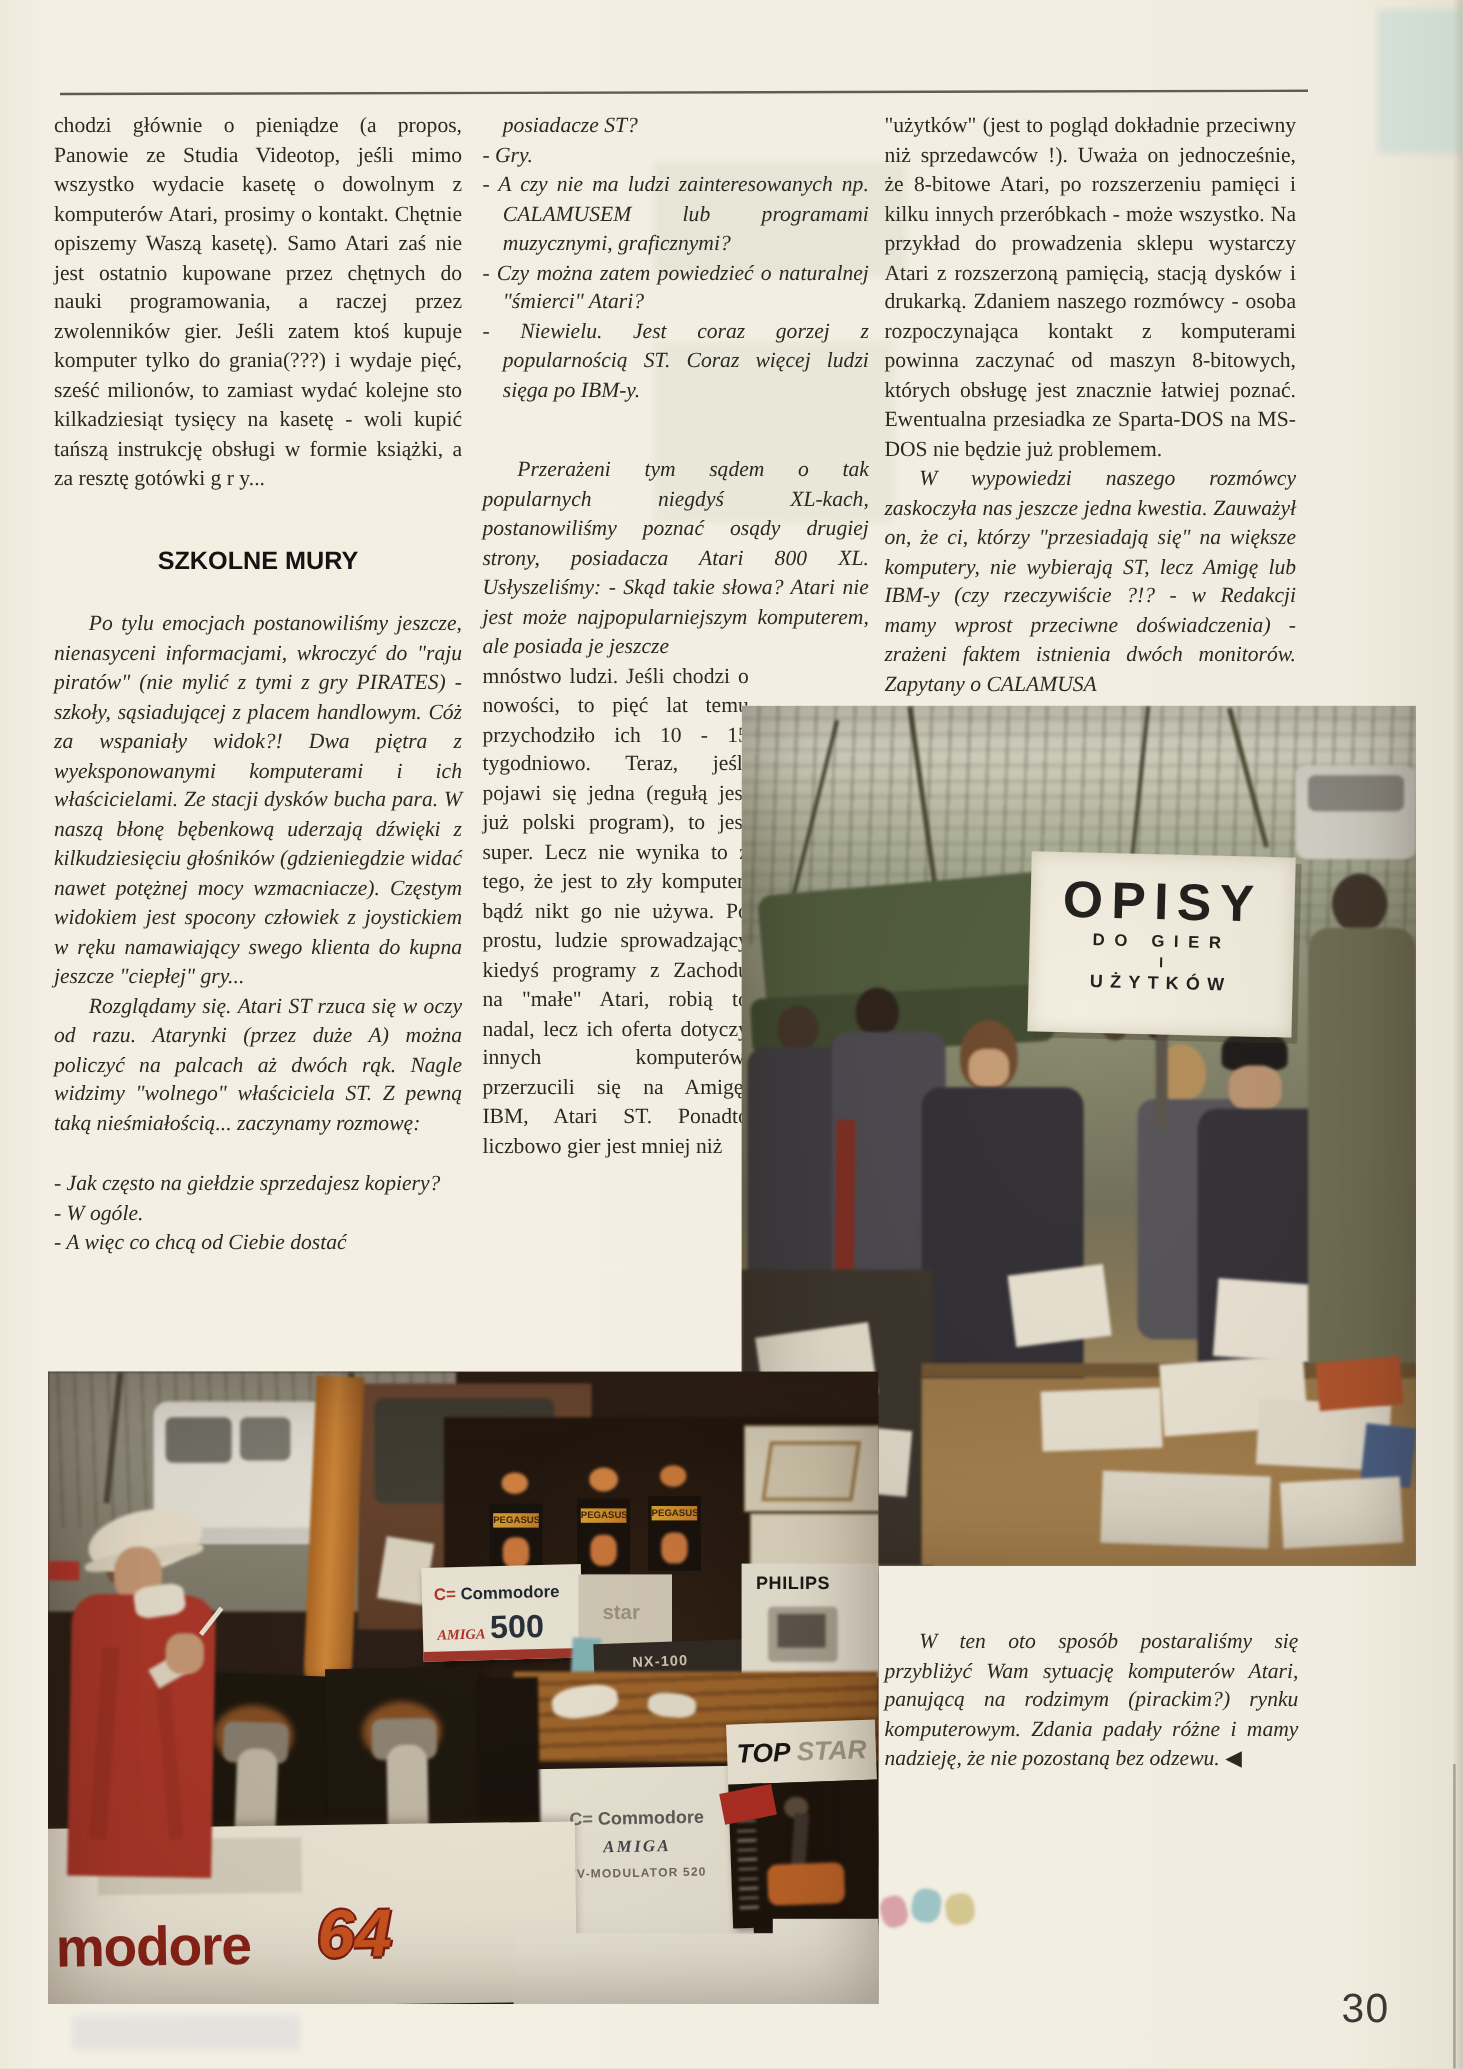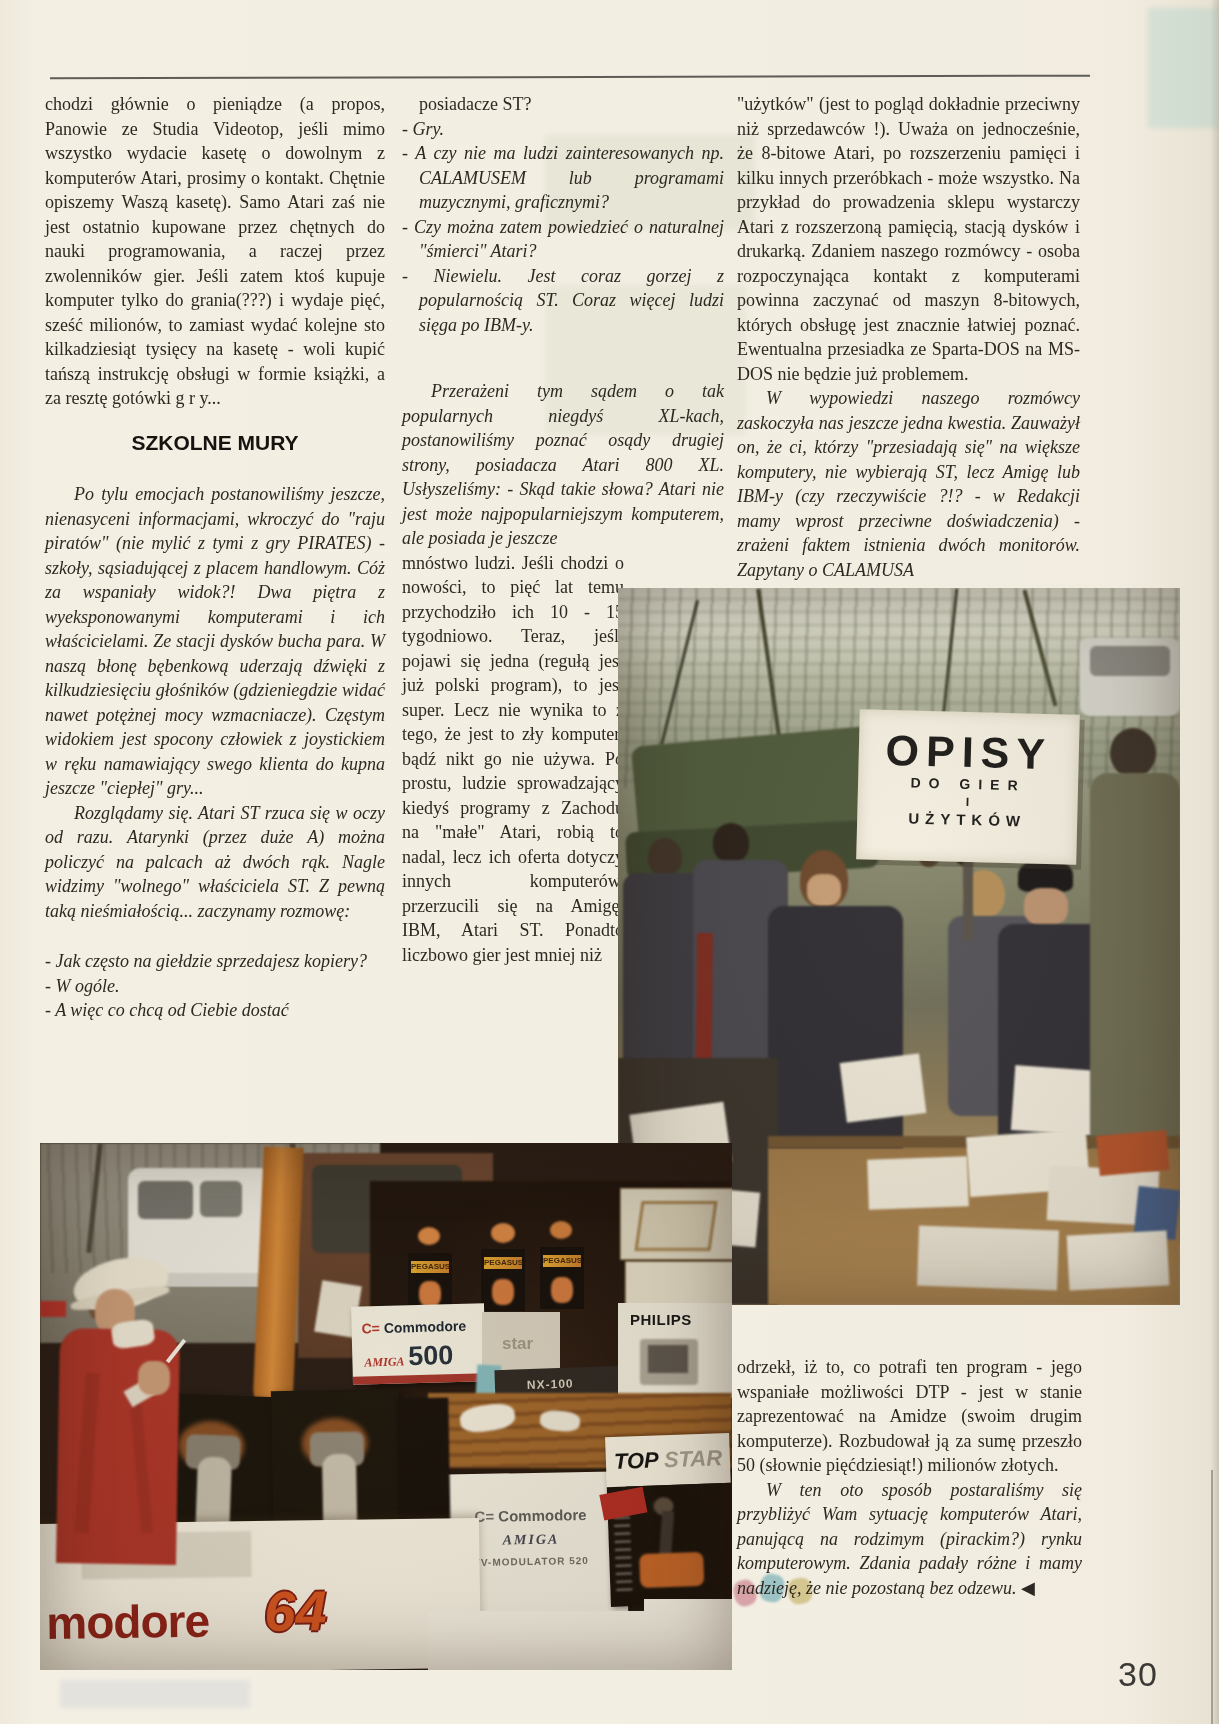--- a/index.html
+++ b/index.html
@@ -5,23 +5,23 @@
   html,body{margin:0;padding:0;background:#d8d4c6;}
   #page{position:relative;width:1219px;height:1724px;overflow:hidden;
     background:linear-gradient(90deg,#eee9db 0,#f3efe3 3%,#f2eee2 60%,#f1ecdf 92%,#e7e2d3 99.3%,#c9c4b4 100%);
     font-family:"Liberation Serif","DejaVu Serif",serif;}
   .abs{position:absolute;}
   .ser{font-family:"Liberation Serif","DejaVu Serif",serif;font-size:18px;line-height:24.5px;
        text-align:justify;color:#2e2822;}
   .ser p{margin:0;}
   .ind{text-indent:29px;font-style:italic;}
   .qaitem{font-style:italic;padding-left:17px;text-indent:-17px;margin:0;}
-  .qacont{padding-left:17px;margin:0;}
+  .qacont{font-style:italic;padding-left:17px;margin:0;}
   .head{font-family:"Liberation Sans","DejaVu Sans",sans-serif;font-weight:700;font-size:21px;
-        text-align:center;color:#171310;margin:20px 0 27px;}
+        text-align:center;color:#171310;margin:45px 0 27px;}
   .photo{overflow:hidden;}
   .ov{position:absolute;inset:0;box-shadow:inset 0 0 70px rgba(45,30,15,.38);pointer-events:none;
       background:radial-gradient(ellipse at 50% 40%,rgba(210,170,110,.05),rgba(60,40,20,.12));}
   .soft{filter:blur(1.3px);}
   .soft2{filter:blur(2.6px);}
   .pagenum{font-family:"Liberation Sans","DejaVu Sans",sans-serif;font-size:34px;color:#3b3935;letter-spacing:1px;}
   .star10{clip-path:polygon(50% 0%,61% 12%,78% 5%,82% 22%,100% 26%,92% 42%,100% 58%,84% 66%,82% 84%,64% 80%,50% 100%,36% 80%,18% 84%,16% 66%,0% 58%,8% 42%,0% 26%,18% 22%,22% 5%,39% 12%);}
 </style>
 </head>
 <body>
@@ -64,21 +64,20 @@
     <p class="ind" style="margin-top:42px;">Przerażeni tym sądem o tak popularnych niegdyś XL-kach, postanowiliśmy poznać osądy drugiej strony, posiadacza Atari 800 XL. Usłyszeliśmy: - Skąd takie słowa? Atari nie jest może najpopularniejszym komputerem, ale posiada je jeszcze</p>
     <p style="width:222px;">mnóstwo ludzi. Jeśli chodzi o nowości, to pięć lat temu przychodziło ich 10 - 15 tygodniowo. Teraz, jeśli pojawi się jedna (regułą jest już polski program), to jest super. Lecz nie wynika to z tego, że jest to zły komputer, bądź nikt go nie używa. Po prostu, ludzie sprowadzający kiedyś programy z Zachodu na "małe" Atari, robią to nadal, lecz ich oferta dotyczy innych komputerów, przerzucili się na Amigę, IBM, Atari ST. Ponadto liczbowo gier jest mniej niż</p>
   </div>
 
   <div class="abs ser" style="left:737px;top:92px;width:343px;">
     <p>"użytków" (jest to pogląd dokładnie przeciwny niż sprzedawców !). Uważa on jednocześnie, że 8-bitowe Atari, po rozszerzeniu pamięci i kilku innych przeróbkach - może wszystko. Na przykład do prowadzenia sklepu wystarczy Atari z rozszerzoną pamięcią, stacją dysków i drukarką. Zdaniem naszego rozmówcy - osoba rozpoczynająca kontakt z komputerami powinna zaczynać od maszyn 8-bitowych, których obsługę jest znacznie łatwiej poznać. Ewentualna przesiadka ze Sparta-DOS na MS-DOS nie będzie już problemem.</p>
     <p class="ind">W wypowiedzi naszego rozmówcy zaskoczyła nas jeszcze jedna kwestia. Zauważył on, że ci, którzy "przesiadają się" na większe komputery, nie wybierają ST, lecz Amigę lub IBM-y (czy rzeczywiście ?!? - w Redakcji mamy wprost przeciwne doświadczenia) - zrażeni faktem istnienia dwóch monitorów. Zapytany o CALAMUSA</p>
   </div>
 
   <div class="abs ser" style="left:737px;top:1355px;width:345px;">
-    <p>odrzekł, iż to, co potrafi ten program - jego wspaniałe możliwości DTP - jest w stanie zaprezentować na Amidze (swoim drugim komputerze). Rozbudował ją za sumę przeszło 50 (słownie pięćdziesiąt!) milionów złotych.</p>
     <p class="ind">W ten oto sposób postaraliśmy się przybliżyć Wam sytuację komputerów Atari, panującą na rodzimym (pirackim?) rynku komputerowym. Zdania padały różne i mamy nadzieję, że nie pozostaną bez odzewu. ◀</p>
   </div>
 
   <div class="abs photo" style="left:618px;top:588px;width:562px;height:717px;background:linear-gradient(180deg,#e3e5d8 0,#dfe1d2 5%,#b9bda8 13%,#9aa089 23%,#8b9077 33%,#7e8068 45%,#6f6f5c 58%,#897a58 70%,#a99065 83%,#c4ad80 100%);">
 
     <div class="abs soft" style="left:0;top:0;width:562px;height:200px;opacity:.65;background:repeating-linear-gradient(92deg,transparent 0 13px,rgba(42,46,30,.33) 13px 16px),repeating-linear-gradient(180deg,transparent 0 9px,rgba(70,76,52,.18) 9px 13px);"></div>
     <div class="abs soft" style="left:60px;top:10px;width:3px;height:150px;background:#3c3e2e;transform:rotate(14deg);"></div>
     <div class="abs soft" style="left:150px;top:0;width:4px;height:170px;background:#43452f;transform:rotate(-8deg);"></div>
     <div class="abs soft" style="left:330px;top:0;width:3px;height:140px;background:#3c3e2e;transform:rotate(6deg);"></div>
     <div class="abs soft" style="left:420px;top:0;width:4px;height:120px;background:#484a32;transform:rotate(-15deg);"></div>

